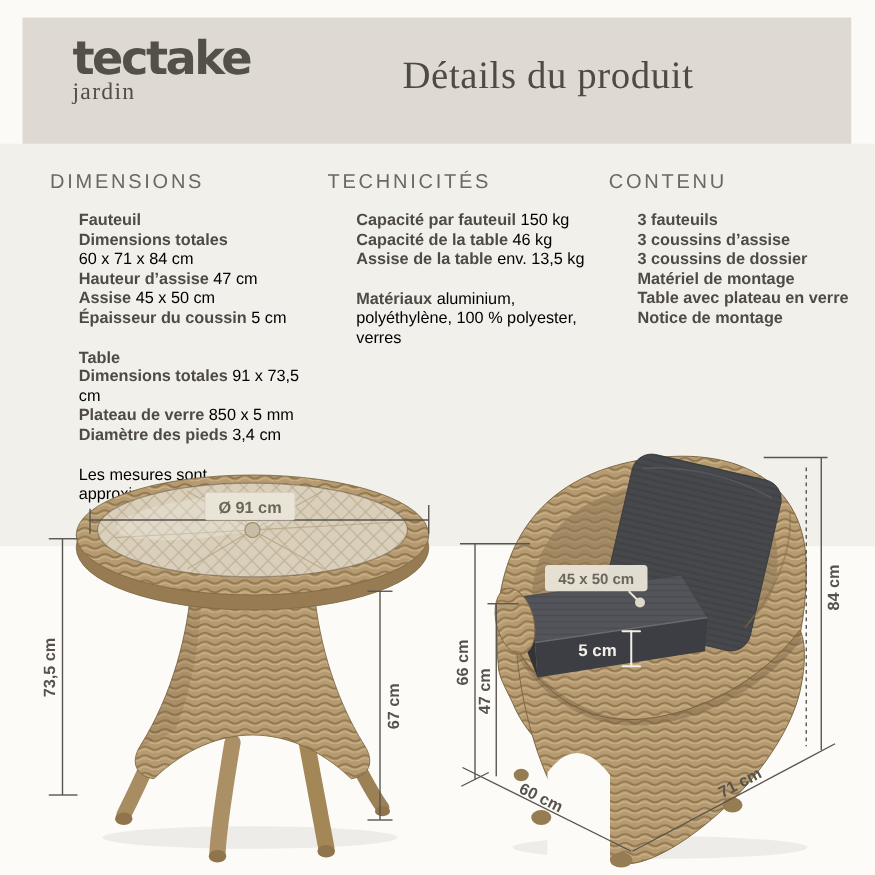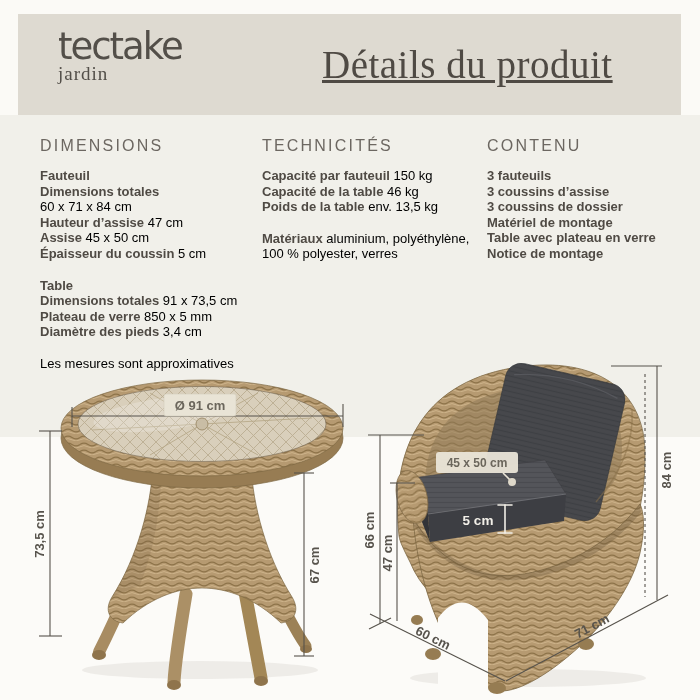--- a/index.html
+++ b/index.html
@@ -4,32 +4,32 @@
 <style>
   html,body{margin:0;padding:0;}
   body{
     width:700px;height:700px;position:relative;overflow:hidden;
     background:#fbfaf6;font-family:"Liberation Sans",sans-serif;
   }
   .mid-band{position:absolute;left:0;top:115px;width:700px;height:322px;background:#f1f0ea;}
   .bottom-band{position:absolute;left:0;top:437px;width:700px;height:263px;background:#fcfbf8;}
   .header-band{position:absolute;left:18px;top:14px;width:663px;height:101px;background:#dedad1;}
   .logo{position:absolute;left:40px;top:16px;color:#534f49;}
-  .logo-main{font-family:"DejaVu Sans",sans-serif;font-weight:normal;font-size:37px;letter-spacing:-2px;line-height:34px;}
+  .logo-main{font-family:"DejaVu Sans",sans-serif;font-weight:bold;font-size:37px;letter-spacing:-2px;line-height:34px;}
   .logo-sub{font-family:"Liberation Serif",serif;font-size:19px;text-align:left;margin-top:-1px;letter-spacing:1px;}
   .page-title{position:absolute;left:304px;top:28px;margin:0;font-family:"Liberation Serif",serif;
-    font-weight:400;font-size:39px;color:#4f4a44;letter-spacing:.5px;text-decoration:underline;}
+    font-weight:400;font-size:31px;color:#4f4a44;letter-spacing:.5px;}
   .specs{position:absolute;left:0;top:137px;width:700px;}
   .spec-col{position:absolute;top:0;}
   .spec-col.c0{left:40px;width:210px;}
   .spec-col.c1{left:262px;width:215px;}
   .spec-col.c2{left:487px;width:200px;}
   .col-header{font-size:16px;letter-spacing:2.2px;color:#6c6761;margin-bottom:13px;font-weight:400;}
   .block{margin-bottom:16px;}
-  .row{font-size:13px;line-height:15.6px;}
+  .row{font-size:13px;line-height:15.6px;margin-left:23px;}
   .row .b{font-weight:700;color:#4f4a44;}
   .row .r{font-weight:400;color:#000000;}
   .row.note{color:#000000;}
   .figures{position:absolute;left:0;top:0;width:700px;height:700px;pointer-events:none;}
   svg text{font-family:"Liberation Sans",sans-serif;font-weight:700;fill:#57534c;font-size:13px;}
   svg .pill-text{fill:#6b665c;font-size:12px;}
   svg .on-dark{fill:#f2efe8;font-size:13.5px;}
   svg .measure{stroke:#57534c;stroke-width:1.1;fill:none;}
   svg .dash{stroke-dasharray:3,3;}
 </style>
@@ -66,21 +66,21 @@
       </div>
       <div class="block">
         <div class="row note">Les mesures sont approximatives</div>
       </div>
     </div>
   <div class="spec-col c1">
     <div class="col-header">TECHNICITÉS</div>
   <div class="block">
         <div class="row"><span class="b">Capacité par fauteuil</span><span class="r"> 150 kg</span></div>
         <div class="row"><span class="b">Capacité de la table</span><span class="r"> 46 kg</span></div>
-        <div class="row"><span class="b">Poids de la table</span><span class="r"> env. 13,5 kg</span></div>
+        <div class="row"><span class="b">Assise de la table</span><span class="r"> env. 13,5 kg</span></div>
       </div>
       <div class="block">
         <div class="row"><span class="b">Matériaux</span><span class="r"> aluminium, polyéthylène, 100 % polyester, verres</span></div>
       </div>
     </div>
   <div class="spec-col c2">
     <div class="col-header">CONTENU</div>
   <div class="block">
         <div class="row"><span class="b">3 fauteuils</span></div>
         <div class="row"><span class="b">3 coussins d’assise</span></div>

